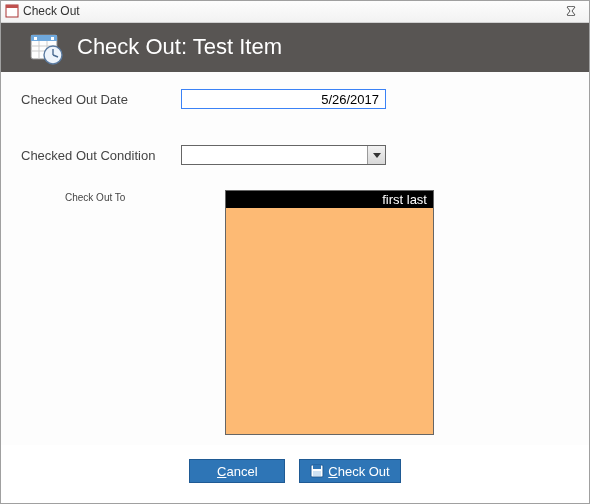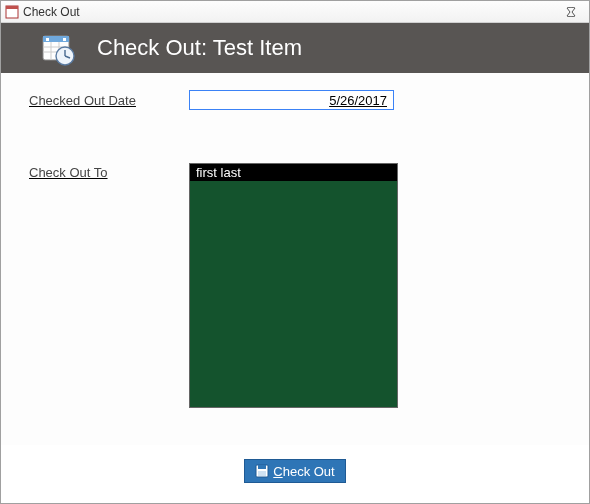--- a/index.html
+++ b/index.html
@@ -40,39 +40,38 @@
     display: flex; align-items: center; justify-content: center;
     color: #555;
     border-radius: 2px;
   }
 
   .header-band {
     height: 50px;
     background: #585553;
     display: flex;
     align-items: center;
-    padding-left: 36px;
-    gap: 20px;
+    padding-left: 24px;
+    gap: 12px;
   }
   .header-icon {
     width: 40px; height: 40px;
     display: flex; align-items: center; justify-content: center;
   }
   .header-title {
     color: #fff;
     font-size: 22px;
     font-weight: 300;
   }
 
   .form-body {
     flex: 1;
     background: #fdfdfd;
-    padding: 16px 20px 10px 28px;
+    padding: 16px 20px 10px 20px;
     position: relative;
-    text-decoration: underline;
   }
 
   .form-row {
     display: flex;
     align-items: center;
     margin-bottom: 6px;
     height: 22px;
   }
   .form-row label {
     width: 160px;
@@ -112,29 +111,31 @@
   }
   .combo-btn svg { display:block; }
 
   .listbox-row {
     display: flex;
     margin-top: 24px;
   }
   .listbox-row label {
     width: 160px;
     color: #454545;
-    font-size: 13px;
+    font-size: 10px;
     padding-top: 2px;
+    margin-left: 44px;
   }
   .listbox {
     width: 209px;
     height: 245px;
     border: 1px solid #666;
-    background: #14532d;
+    background: #fdba74;
     overflow: auto;
+    text-align: right;
   }
   .listbox-item {
     padding: 1px 6px;
     font-size: 13px;
     background: #000;
     color: #fff;
     cursor: default;
   }
 
   .button-bar {
@@ -204,31 +205,45 @@
   <div class="form-body">
 
     <div class="form-row">
       <label>Checked Out Date</label>
       <input class="text-input" type="text" value="5/26/2017" style="">
     </div>
 
     <div class="form-row">
     </div>
 
+    <div class="form-row">
+      <label>Checked Out Condition</label>
+      <div class="combo-wrap">
+        <input class="combo-input" type="text" value="" style="">
+        <div class="combo-btn">
+          <svg viewBox="0 0 8 8" width="8" height="8">
+              <polygon points="0,2 8,2 4,7" fill="#333"></polygon>
+            </svg>
+        </div>
+      </div>
+    </div>
 
     <div class="listbox-row">
       <label>Check Out To</label>
       <div class="listbox">
         <div class="listbox-item">first last</div>
       </div>
     </div>
 
   </div>
 
   <div class="button-bar">
+    <button class="btn">
+      <span><span class="mnemonic">C</span>ancel</span>
+    </button>
     <button class="btn">
       <span class="btn-icon">
         <svg viewBox="0 0 14 14" width="14" height="14">
           <rect x="1" y="1" width="12" height="12" rx="1" fill="#fff" stroke="#1f5a94"></rect>
           <rect x="3" y="1" width="8" height="4" fill="#2e75b6"></rect>
           <rect x="3" y="7" width="8" height="5" fill="#cfe2f3"></rect>
         </svg>
       </span>
       <span><span class="mnemonic">C</span>heck Out</span>
     </button>

